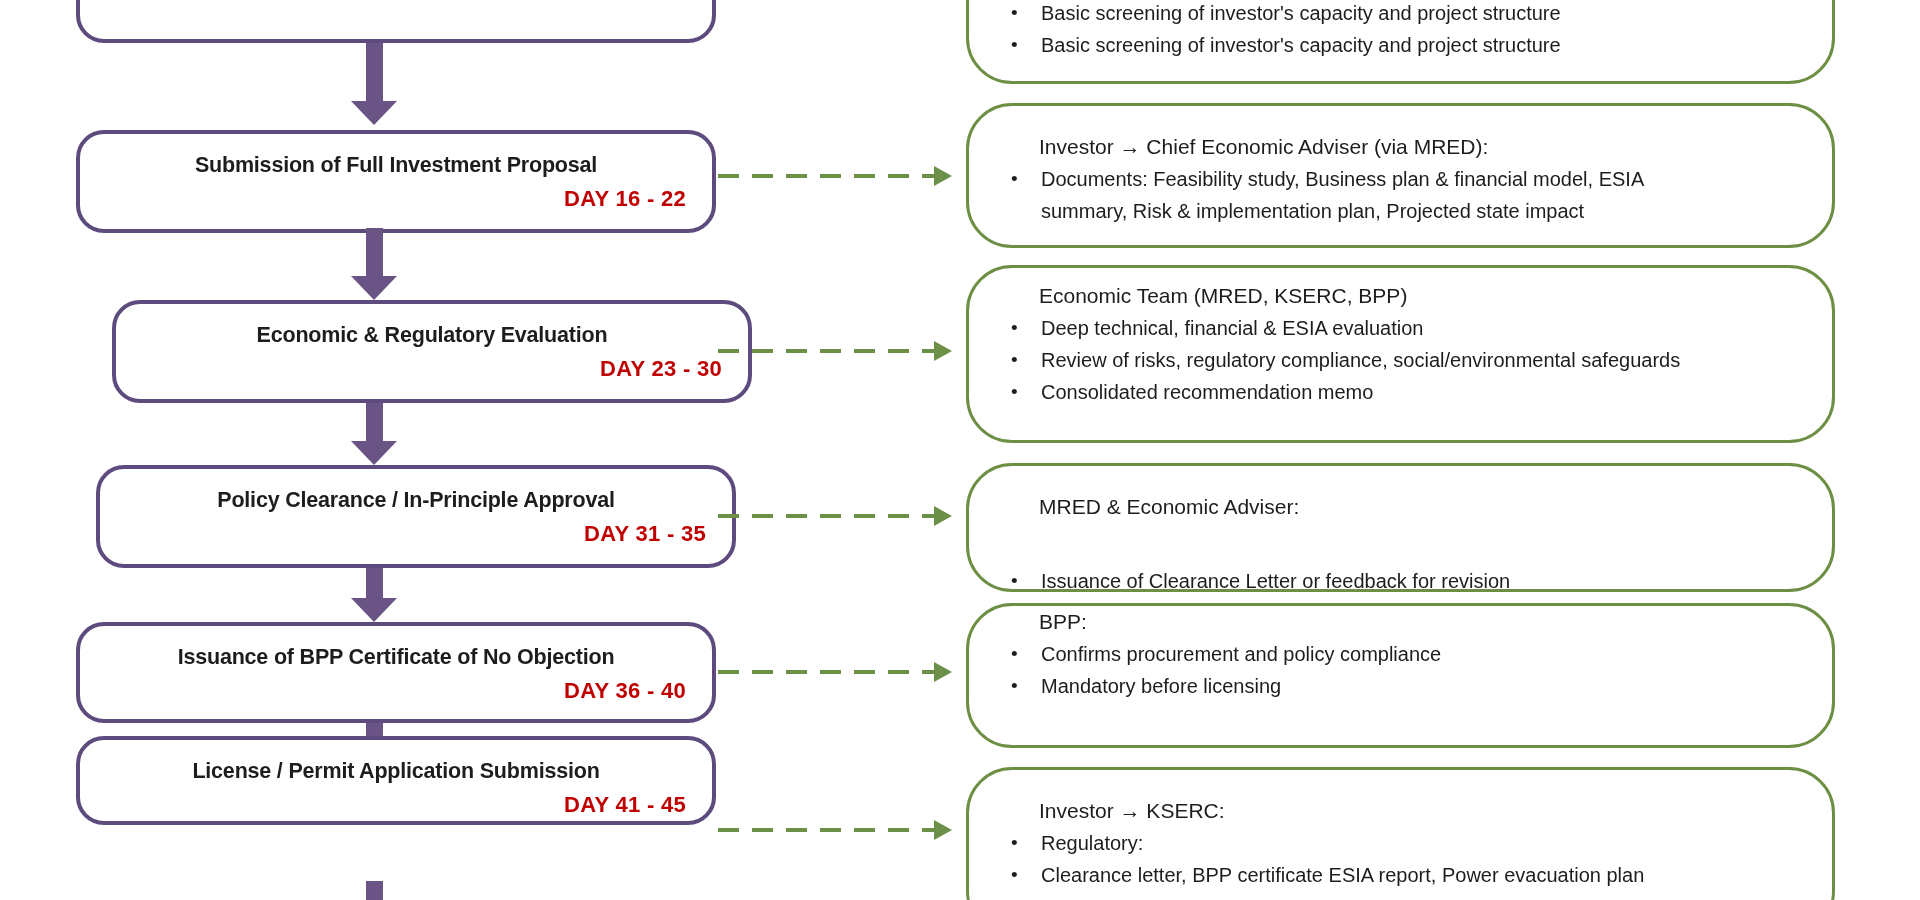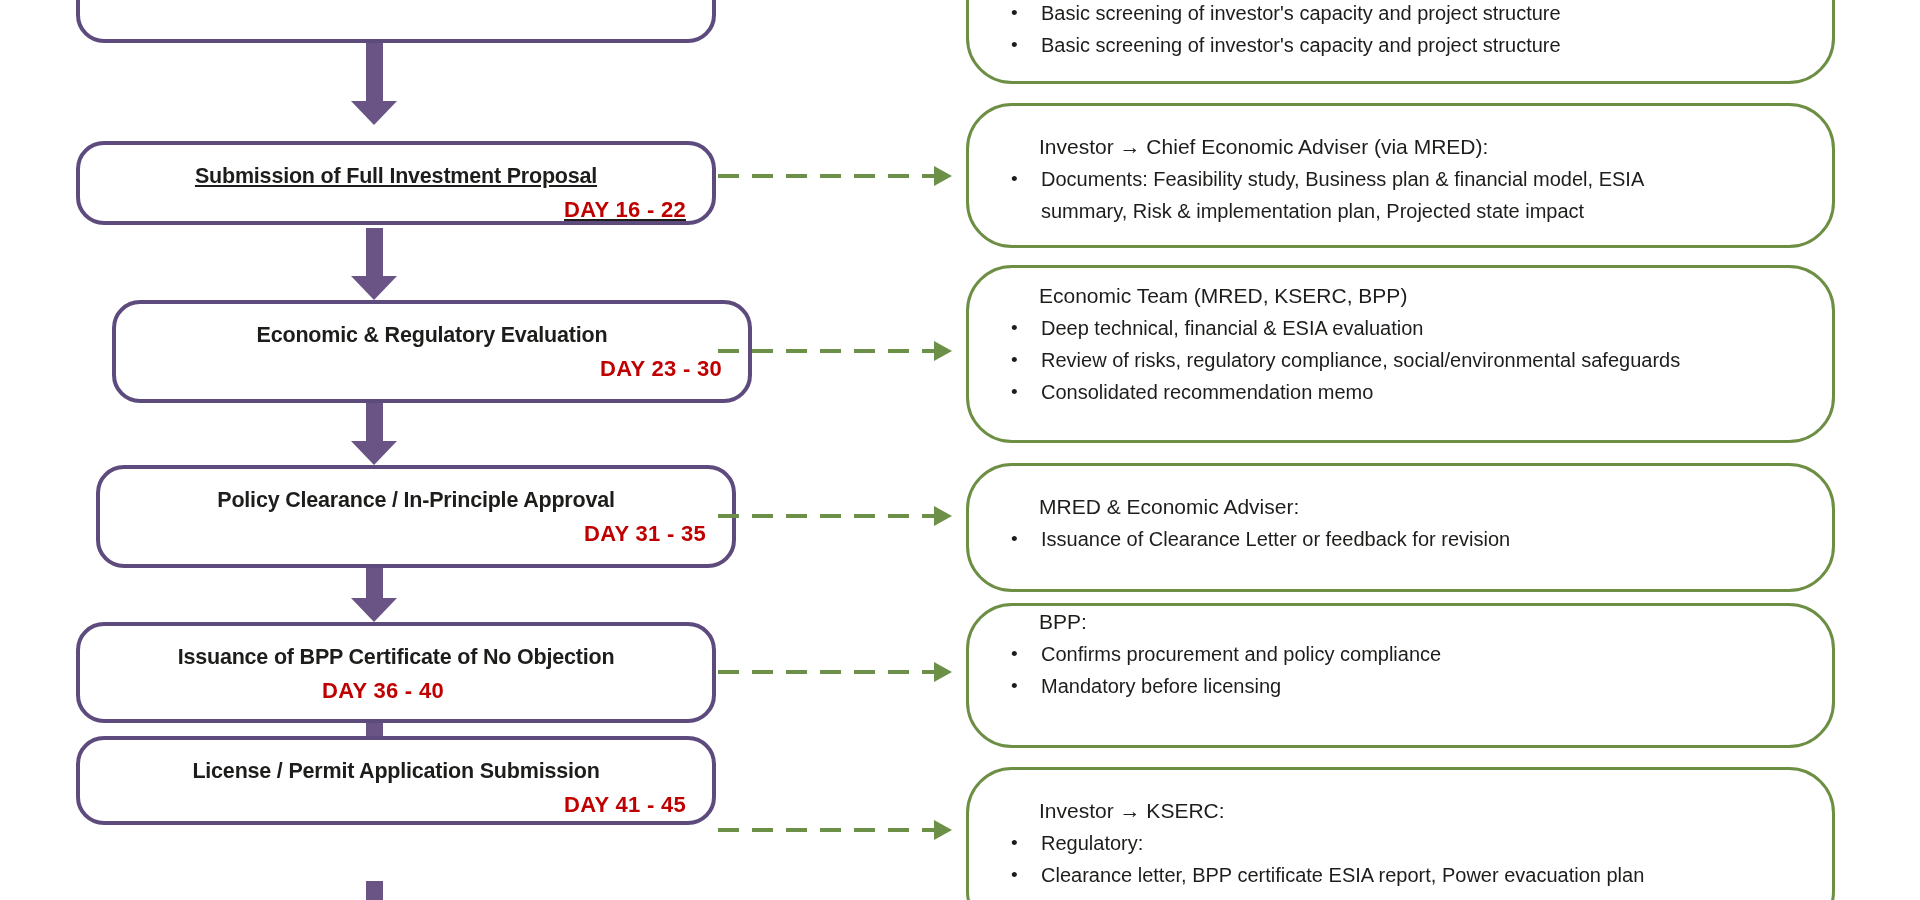--- a/index.html
+++ b/index.html
@@ -57,21 +57,21 @@
     <div class="detail-box" style="top: -64px; height: 148px; padding-top: 58px;">
       <div class="bullet-row">
         <div class="bullet-marker">•</div>
         <div class="bullet-text">Basic screening of investor's capacity and project structure</div>
       </div>
       <div class="bullet-row">
         <div class="bullet-marker">•</div>
         <div class="bullet-text">Basic screening of investor's capacity and project structure</div>
       </div>
     </div>
-    <div class="stage-box" style="top: 141px; height: 84px; text-decoration: underline;">
+    <div class="stage-box" style="top: 130px; height: 103px;">
       <div class="stage-title">Submission of Full Investment Proposal</div>
       <div class="stage-day">DAY 16 - 22</div>
     </div>
     <div class="flow-arrow-shaft" style="left: 365.5px; top: 228px; height: 48px;"></div>
     <div class="flow-arrow-head" style="left: 351px; top: 276px;"></div>
     <div class="connector-dash" style="left: 718px; top: 174px; width: 216px;"></div>
     <div class="connector-head" style="left: 934px; top: 166px;"></div>
     <div class="detail-box" style="top: 103px; height: 145px; padding-top: 25px;">
       <div class="detail-header">Investor → Chief Economic Adviser (via MRED):</div>
       <div class="bullet-row">
@@ -104,28 +104,28 @@
       </div>
     </div>
     <div class="stage-box" style="top: 465px; height: 103px; margin-left: 20px;">
       <div class="stage-title">Policy Clearance / In-Principle Approval</div>
       <div class="stage-day">DAY 31 - 35</div>
     </div>
     <div class="flow-arrow-shaft" style="left: 365.5px; top: 568px; height: 30px;"></div>
     <div class="flow-arrow-head" style="left: 351px; top: 598px;"></div>
     <div class="connector-dash" style="left: 718px; top: 514px; width: 216px;"></div>
     <div class="connector-head" style="left: 934px; top: 506px;"></div>
-    <div class="detail-box" style="top: 463px; height: 129px; padding-top: 25px;">
+    <div class="detail-box" style="top: 463px; height: 129px; padding-top: 25px; gap: 42px;">
       <div class="detail-header">MRED &amp; Economic Adviser:</div>
       <div class="bullet-row">
         <div class="bullet-marker">•</div>
         <div class="bullet-text">Issuance of Clearance Letter or feedback for revision</div>
       </div>
     </div>
-    <div class="stage-box" style="top: 622px; height: 101px; align-items: center;">
+    <div class="stage-box" style="top: 622px; height: 101px;">
       <div class="stage-title">Issuance of BPP Certificate of No Objection</div>
       <div class="stage-day">DAY 36 - 40</div>
     </div>
     <div class="flow-arrow-shaft" style="left: 365.5px; top: 723px; height: 33px;"></div>
     <div class="flow-arrow-head" style="left: 351px; top: 756px;"></div>
     <div class="connector-dash" style="left: 718px; top: 670px; width: 216px;"></div>
     <div class="connector-head" style="left: 934px; top: 662px;"></div>
     <div class="detail-box" style="top: 603px; height: 145px; ">
       <div class="detail-header">BPP:</div>
       <div class="bullet-row">

